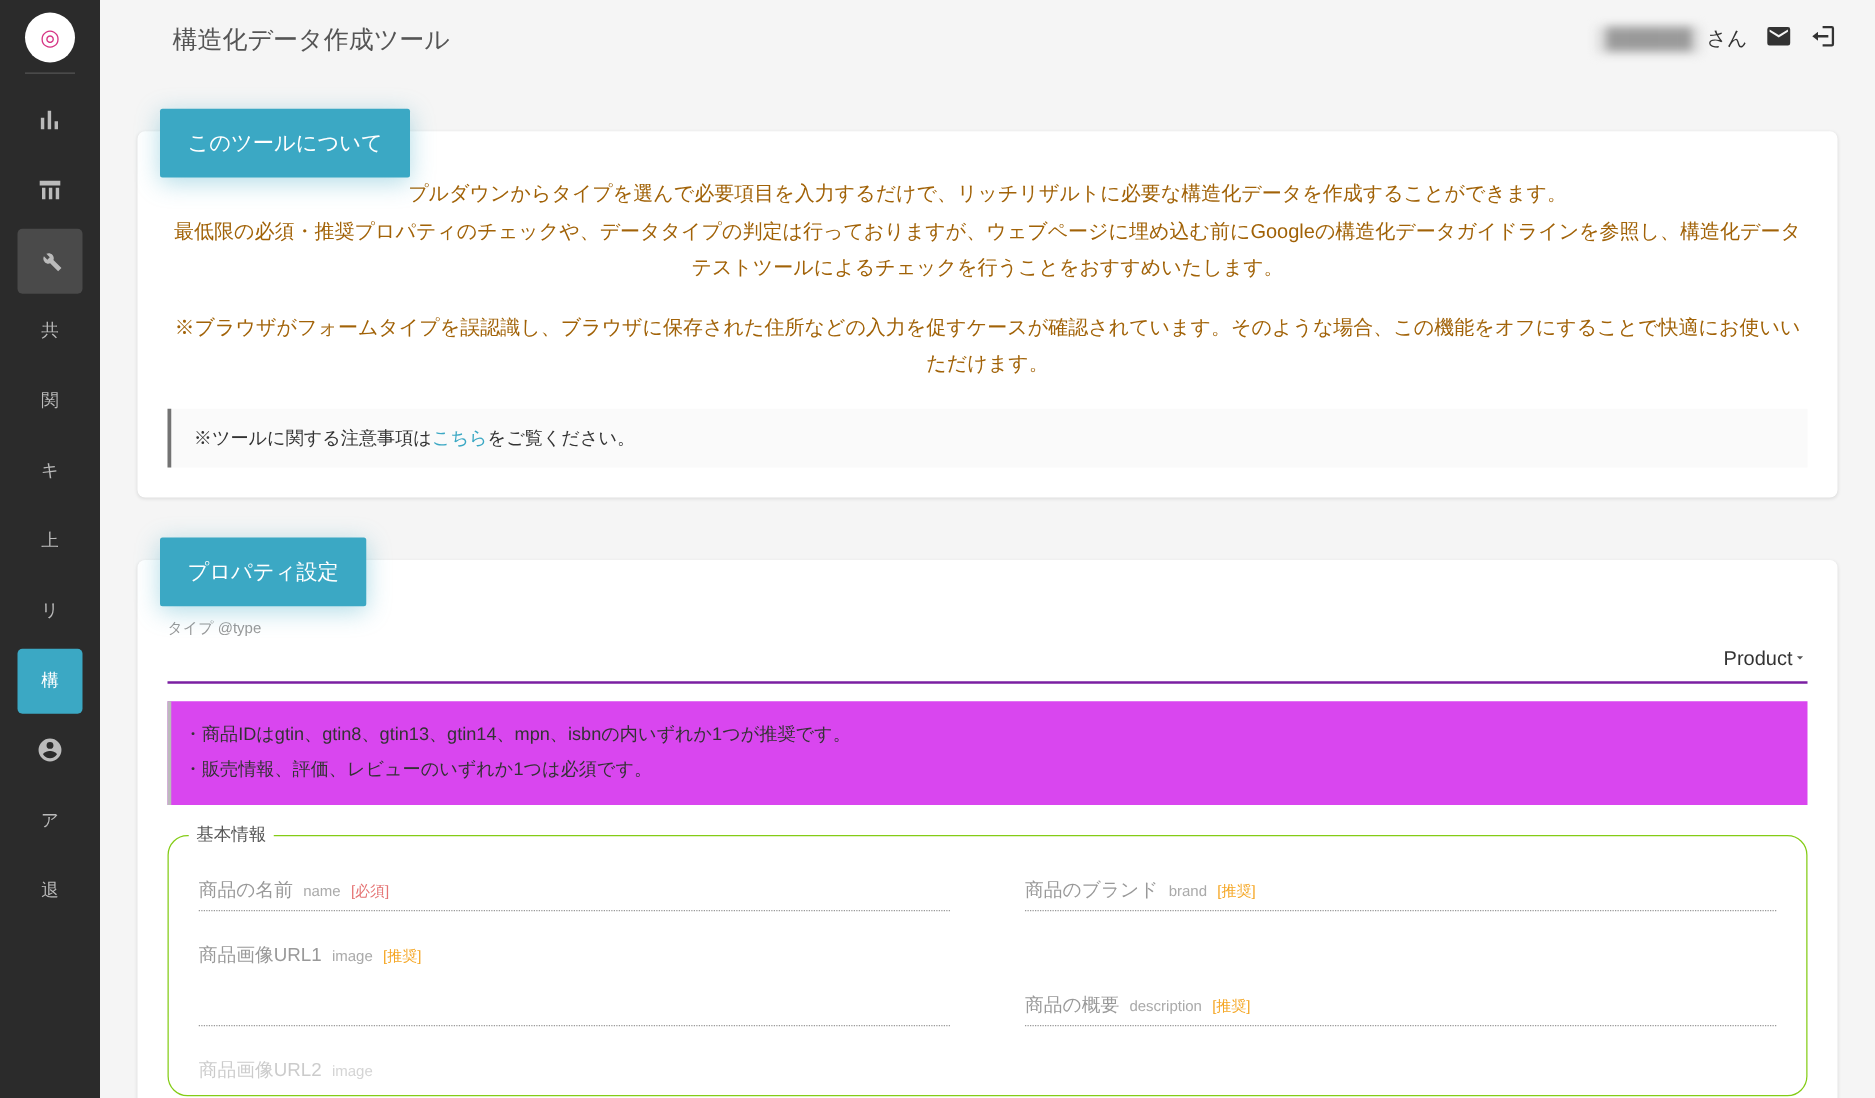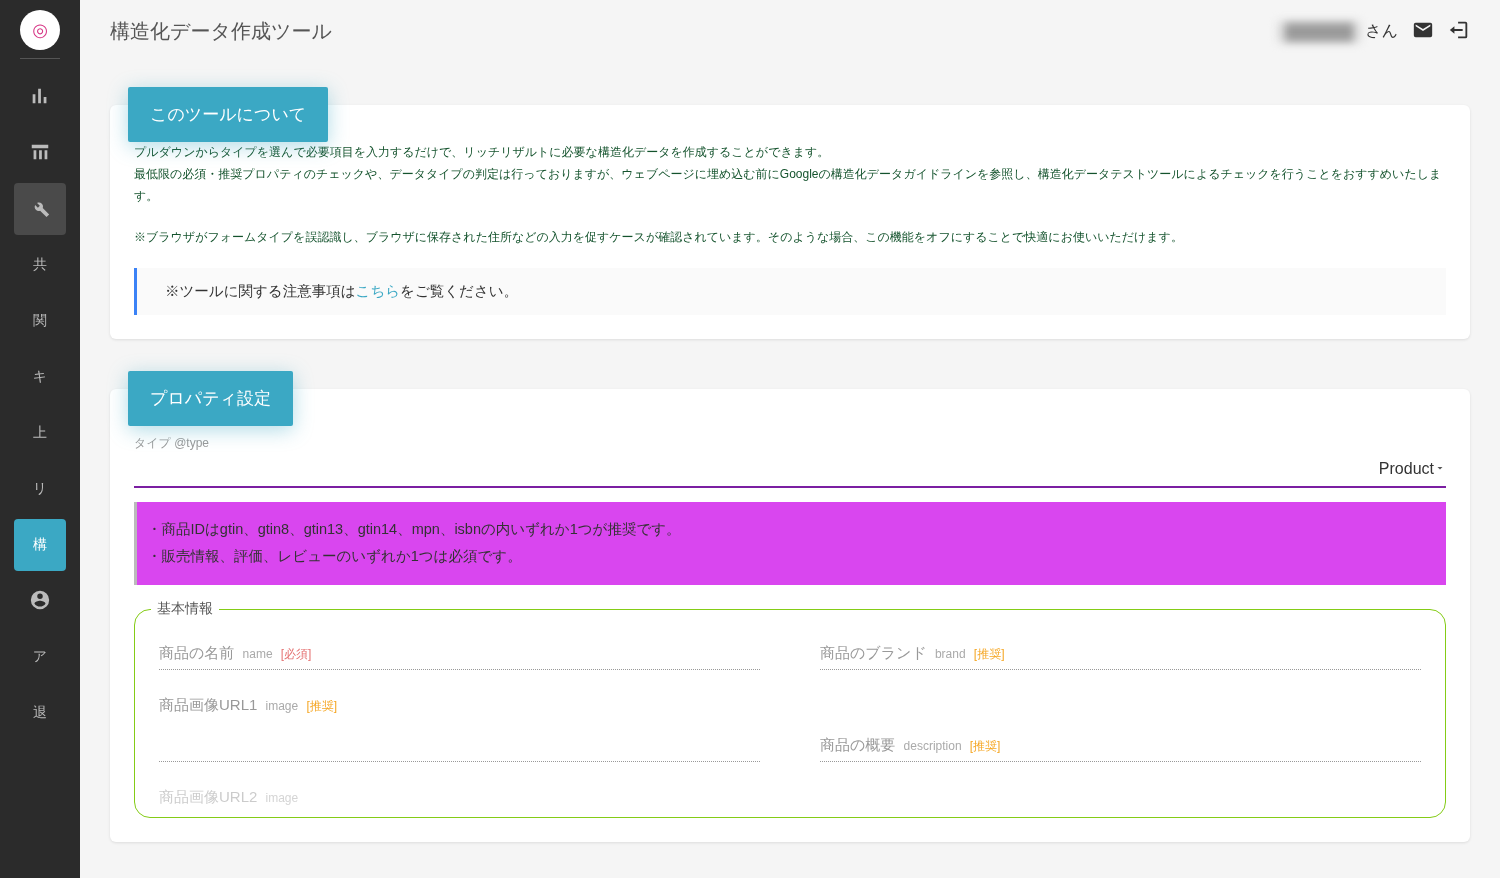--- a/index.html
+++ b/index.html
@@ -59,20 +59,21 @@
 .main {
   flex: 1;
   padding: 0;
   overflow: hidden;
 }
 .topbar {
   display: flex;
   align-items: center;
   justify-content: space-between;
   padding: 18px 30px 10px 30px;
+  margin-left: 28px;
 }
 .page-title {
   font-size: 20px;
   font-weight: 400;
   color: #555;
 }
 .topbar-right {
   display: flex;
   align-items: center;
   gap: 14px;
@@ -102,28 +103,29 @@
   top: -18px;
   left: 18px;
   background: #3ba8c4;
   color: #fff;
   padding: 16px 22px;
   font-size: 17px;
   border-radius: 2px;
   box-shadow: 0 4px 20px rgba(59,168,196,0.4);
 }
 .card p {
-  font-size: 12px;
+  font-size: 16px;
   line-height: 1.85;
-  color: #14532d;
+  color: #a16207;
+  text-align: center;
 }
 .note-block {
-  border-left: 3px solid #3b82f6;
+  border-left: 3px solid #737373;
   background: #fafafa;
-  padding: 14px 28px;
+  padding: 14px 18px;
   margin-top: 20px;
   font-size: 14.5px;
 }
 .note-block a { color: #3ba8c4; text-decoration: none; }
 .field-wrap { margin-top: 10px; }
 .field-label {
   font-size: 12px;
   color: #999;
   margin-bottom: 2px;
 }

